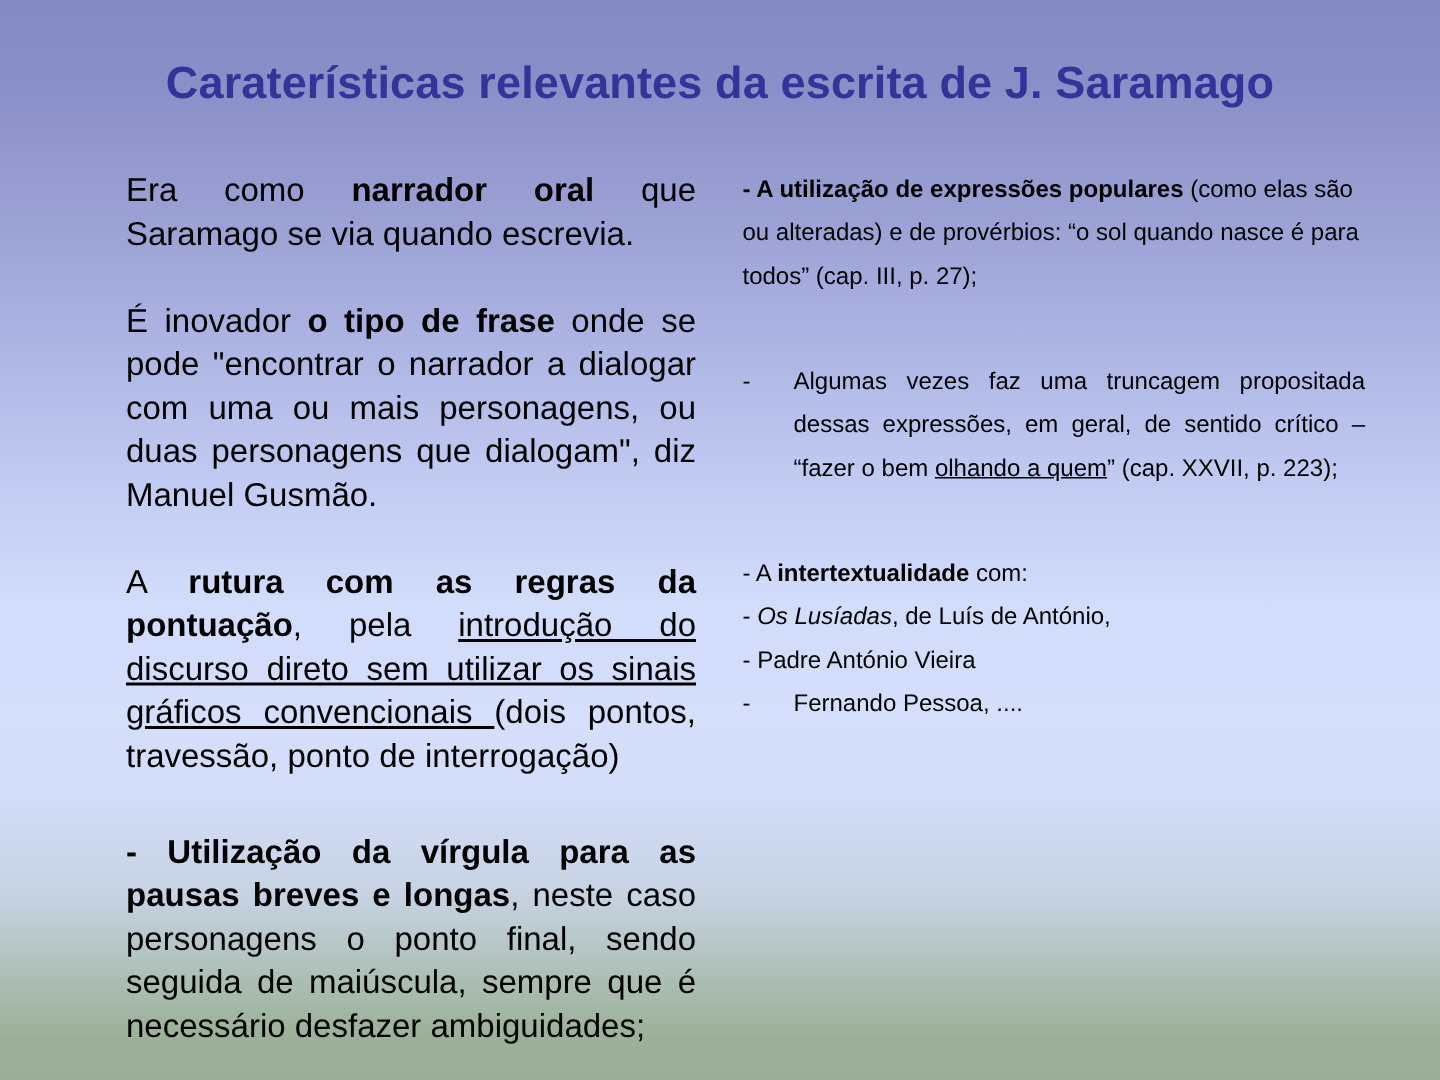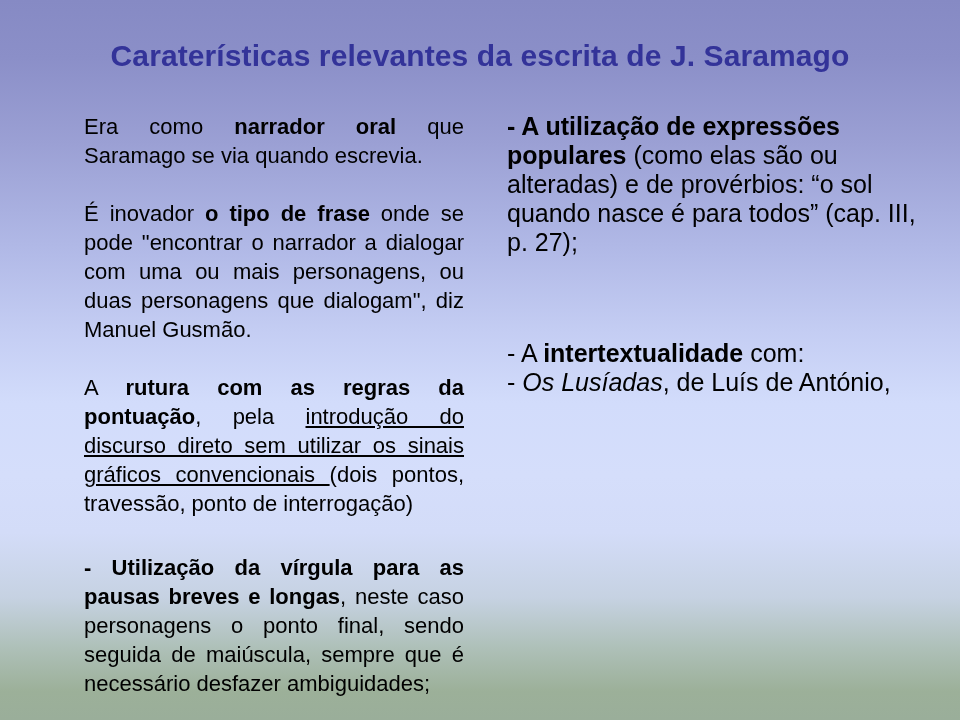--- a/index.html
+++ b/index.html
@@ -57,23 +57,23 @@
 
   #left-column {
     left: 84px;
     width: 380px;
     font-size: 22px;
     line-height: 29px;
     text-align: justify;
   }
 
   #right-column {
-    left: 507px;
+    left: 495px;
     width: 415px;
-    font-size: 25px;
+    font-size: 16px;
     line-height: 29px;
   }
 
   .para {
     margin: 0;
     padding: 0;
   }
 
   .para.justify { text-align: justify; }
   .para.left    { text-align: left; }
@@ -131,31 +131,38 @@
   </div>
 
   <div id="right-column" class="column">
 
     <p class="para left">
       <b>- A utilização de expressões populares</b><span> (como elas são ou alteradas) e de provérbios: “o sol quando nasce é para todos” (cap. III, p. 27);</span>
     </p>
 
     <div class="gap-xl"></div>
 
+    <p class="para hang">
+      <span class="dash">-</span><span>Algumas vezes faz uma truncagem propositada dessas expressões, em geral, de sentido crítico – “fazer o bem </span><u>olhando a quem</u><span>” (cap. XXVII, p. 223);</span>
+    </p>
 
     <div class="gap-xl"></div>
 
     <p class="para left">
       <span>- A </span><b>intertextualidade</b><span> com:</span>
     </p>
 
     <p class="para left">
       <span>- </span><i>Os Lusíadas</i><span>, de Luís de António,</span>
     </p>
 
+    <p class="para left">- Padre António Vieira</p>
 
+    <p class="para hang">
+      <span class="dash">-</span><span>Fernando Pessoa, ....</span>
+    </p>
 
     <div class="gap-xl"></div>
 
 
   </div>
 
 </div>
 
 </body></html>

